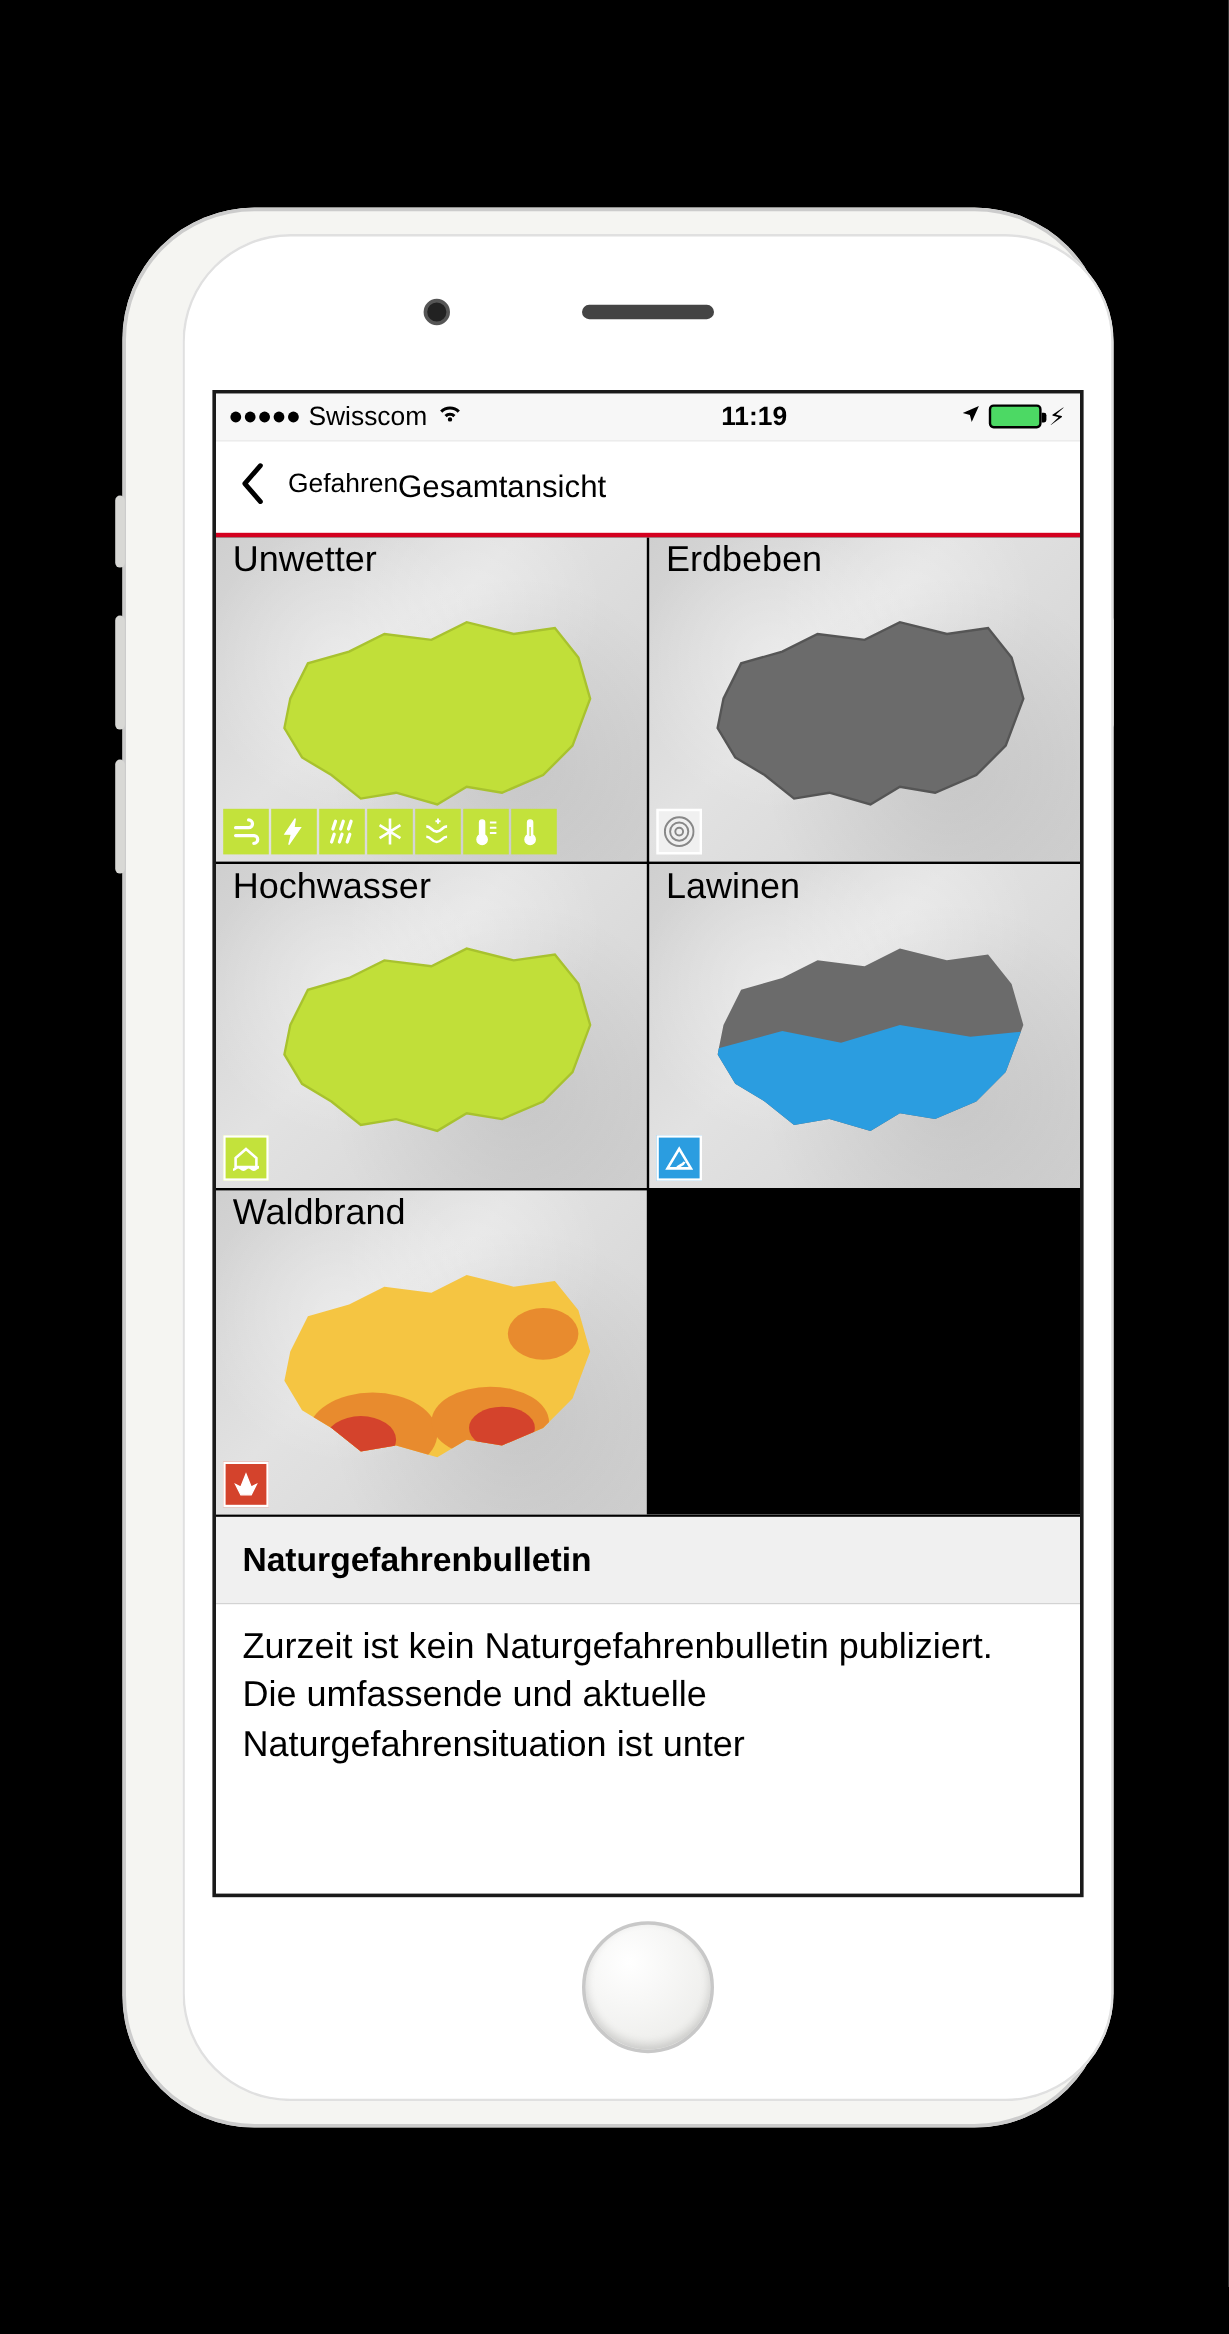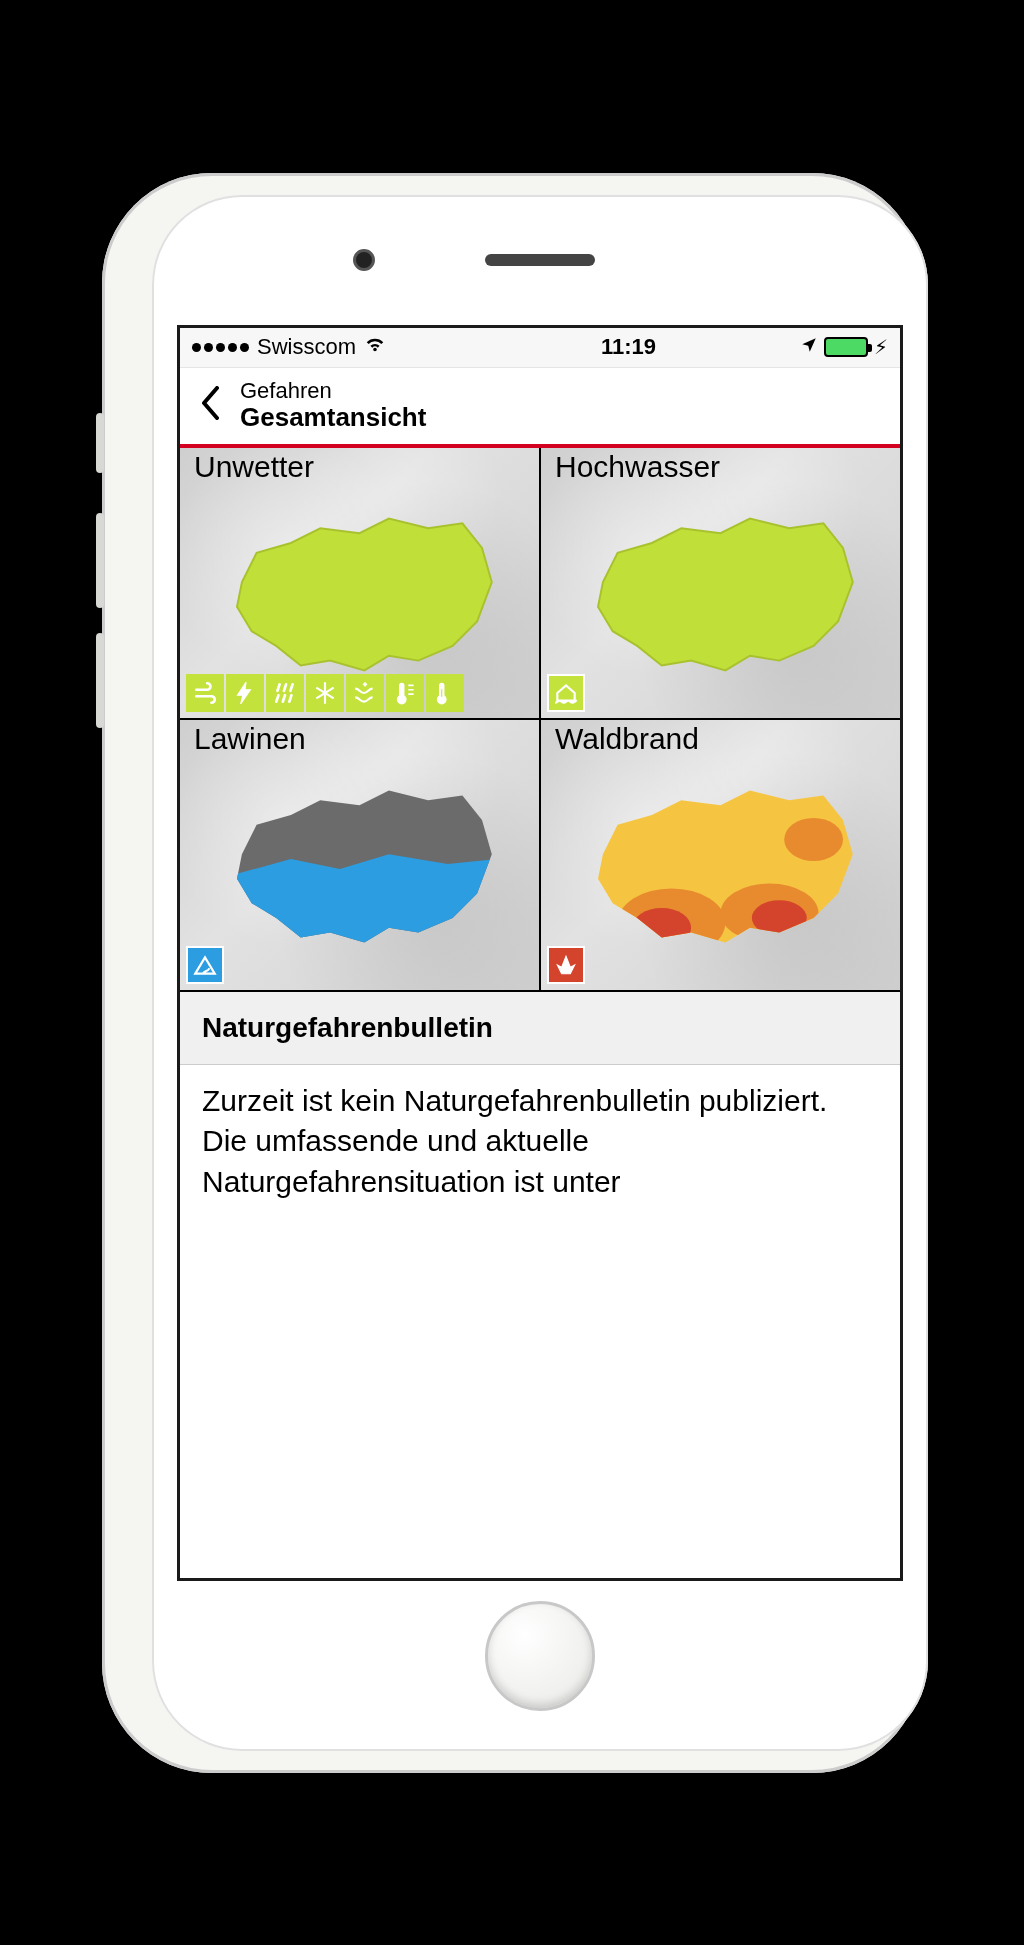--- a/index.html
+++ b/index.html
@@ -79,23 +79,23 @@
     
     .nav-header {
       height: 80px;
       background: #fff;
       display: flex;
       align-items: center;
       padding: 0 20px;
       border-bottom: 4px solid #d4001f;
     }
     .back-chevron { font-size: 42px; color:#000; margin-right:20px; cursor:pointer; }
-    .nav-titles { display:flex; flex-direction:column; line-height:1.1;}
+    .nav-titles { display:flex; flex-direction:row; line-height:1.1;}
     .nav-sub { font-size:22px; color:#000; font-weight:400;}
-    .nav-main { font-size:26px; color:#000; font-weight:700;}
+    .nav-main { font-size:26px; color:#000; font-weight:400;}
 
     
     .hazard-grid {
       display: grid;
       grid-template-columns: 1fr 1fr;
       background: #000;
       gap: 2px;
     }
     .hazard-tile {
       background: linear-gradient(135deg, #cfcfcf 0%, #e2e2e2 40%, #d0d0d0 100%);
@@ -290,20 +290,37 @@
                 <svg viewBox="0 0 24 24">
                   <circle cx="9" cy="18" r="4" fill="#fff"></circle>
                   <rect x="7" y="3" width="4" height="13" rx="2" fill="#fff"></rect>
                   <rect x="8" y="8" width="2" height="8" fill="#c3e23b"></rect>
                 </svg>
               </div>
           </div>
         </div>
 
 
+        <div class="hazard-tile">
+          <div class="tile-title">Erdbeben</div>
+          <div class="swiss-shape">
+            <svg viewBox="0 0 300 200" preserveAspectRatio="xMidYMid meet">
+              <path d="M30 90 L45 60 L80 50 L110 35 L150 40 L180 25 L220 35 L255 30 L275 55 L285 90 L270 130 L245 155 L210 170 L180 165 L155 180 L120 170 L90 175 L65 155 L40 140 L25 115 Z" fill="#6b6b6b" stroke="#555" stroke-width="2"></path>
+            </svg>
+          </div>
+          <div class="icon-strip">
+            <div class="icon-chip white bordered">
+                <svg viewBox="0 0 24 24">
+                  <circle cx="12" cy="12" r="3" stroke="#888" fill="none" stroke-width="1.5"></circle>
+                  <circle cx="12" cy="12" r="7" stroke="#888" fill="none" stroke-width="1.5"></circle>
+                  <circle cx="12" cy="12" r="11" stroke="#888" fill="none" stroke-width="1.5"></circle>
+                </svg>
+              </div>
+          </div>
+        </div>
 
         <div class="hazard-tile">
           <div class="tile-title">Hochwasser</div>
           <div class="swiss-shape">
             <svg viewBox="0 0 300 200" preserveAspectRatio="xMidYMid meet">
               <path d="M30 90 L45 60 L80 50 L110 35 L150 40 L180 25 L220 35 L255 30 L275 55 L285 90 L270 130 L245 155 L210 170 L180 165 L155 180 L120 170 L90 175 L65 155 L40 140 L25 115 Z" fill="#c1df39" stroke="#a8c22e" stroke-width="2"></path>
             </svg>
           </div>
           <div class="icon-strip">
             <div class="icon-chip bordered">

